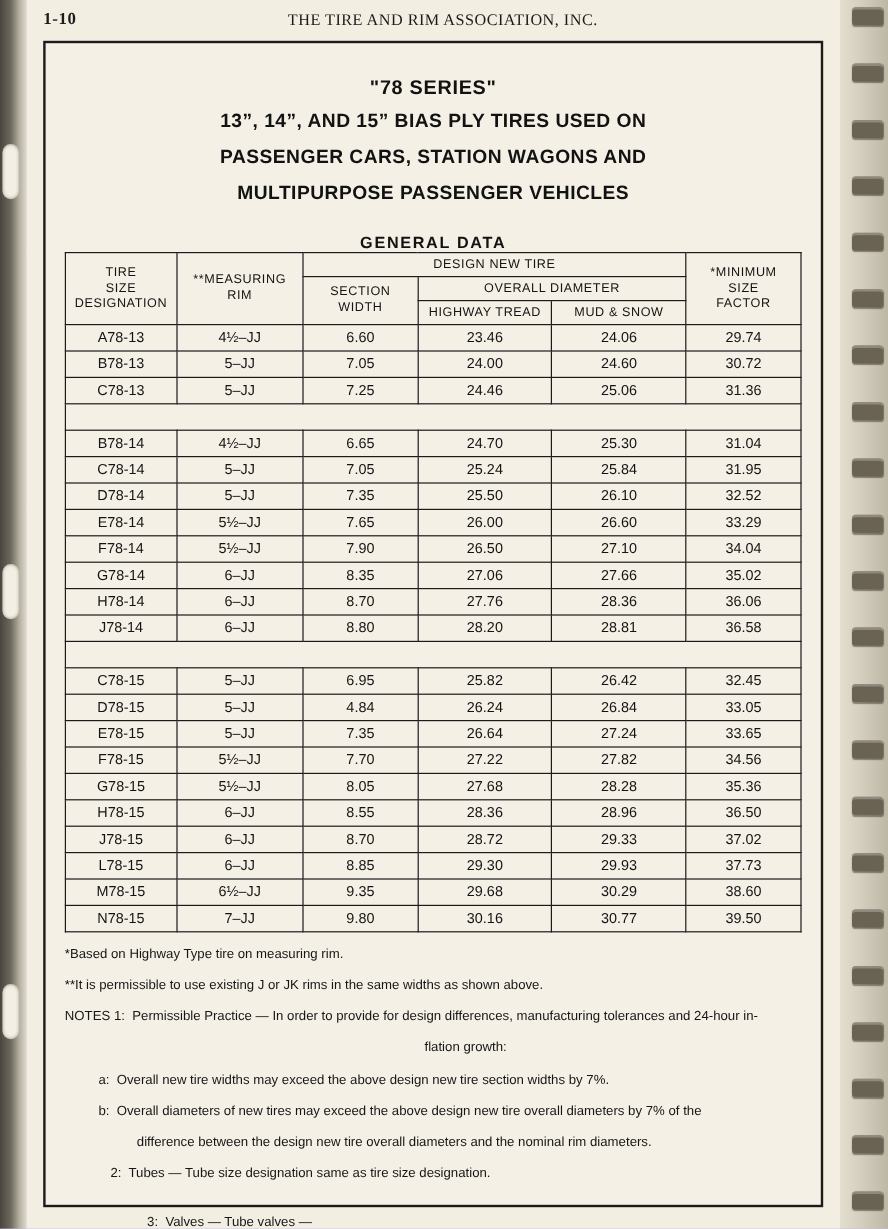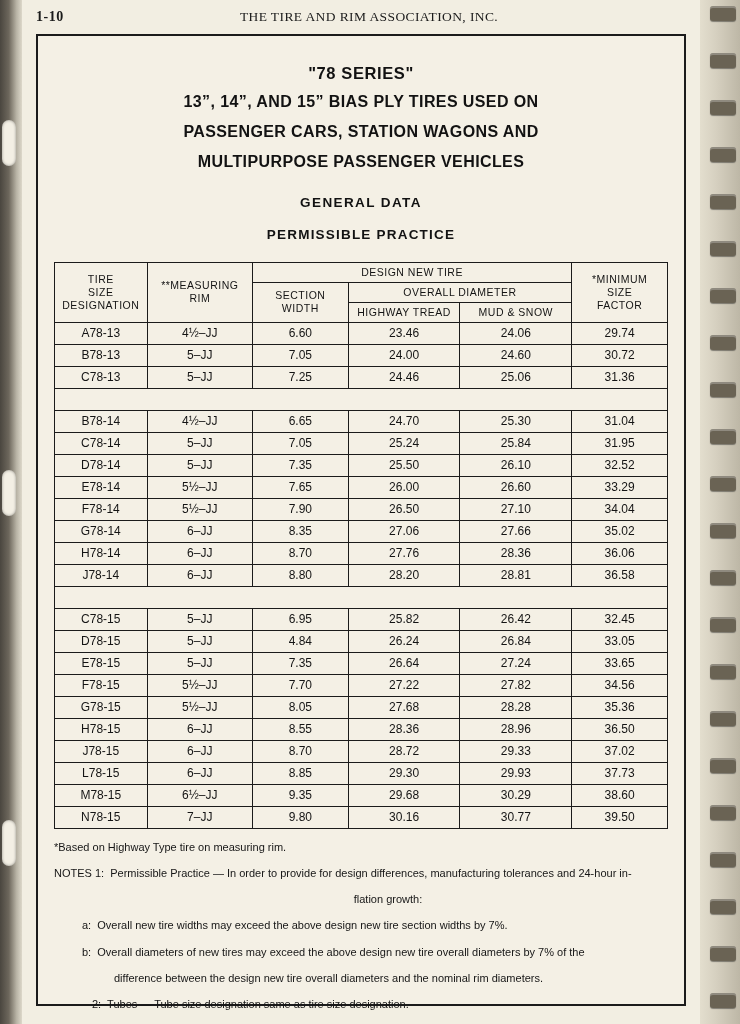--- a/index.html
+++ b/index.html
@@ -200,21 +200,20 @@
     </div>
 
     <div class="frame">
 
       <div class="title-block">
         <div class="t1">"78 SERIES"</div>
         <div class="t2">13”, 14”, AND 15” BIAS PLY TIRES USED ON</div>
         <div class="t2">PASSENGER CARS, STATION WAGONS AND</div>
         <div class="t2">MULTIPURPOSE PASSENGER VEHICLES</div>
         <div class="t3">GENERAL DATA</div>
-        <div class="t4">PERMISSIBLE PRACTICE</div>
       </div>
 
       <table class="data">
         <thead>
           <tr>
             <th class="col-tire" rowspan="3" style="white-space:pre-line;">TIRE
 SIZE
 DESIGNATION</th>
             <th class="col-rim" rowspan="3" style="white-space:pre-line;">**MEASURING
 RIM</th>
@@ -406,20 +405,21 @@
               <td class="col-sw">9.80</td>
               <td class="col-ht">30.16</td>
               <td class="col-ms">30.77</td>
               <td class="col-mf">39.50</td>
             </tr>
           </tbody>
       </table>
 
       <div class="notes">
         <div class="line">*Based on Highway Type tire on measuring rim.</div>
+        <div class="line">**It is permissible to use existing J or JK rims in the same widths as shown above.</div>
         <div class="line">NOTES 1:  Permissible Practice — In order to provide for design differences, manufacturing tolerances and 24-hour in-</div>
         <div class="line" style="padding-left:54px;text-align:center;">flation growth:</div>
         <div class="line ind3">a:  Overall new tire widths may exceed the above design new tire section widths by 7%.</div>
         <div class="line ind3">b:  Overall diameters of new tires may exceed the above design new tire overall diameters by 7% of the</div>
         <div class="line ind4">difference between the design new tire overall diameters and the nominal rim diameters.</div>
         <div class="line" style="padding-left:38px;">2:  Tubes — Tube size designation same as tire size designation.</div>
         <div class="line" style="padding-left:38px;">
           <span>3:  Valves — Tube valves —</span>
           <span class="tr-sym">TR</span>
           <span>13.</span>

